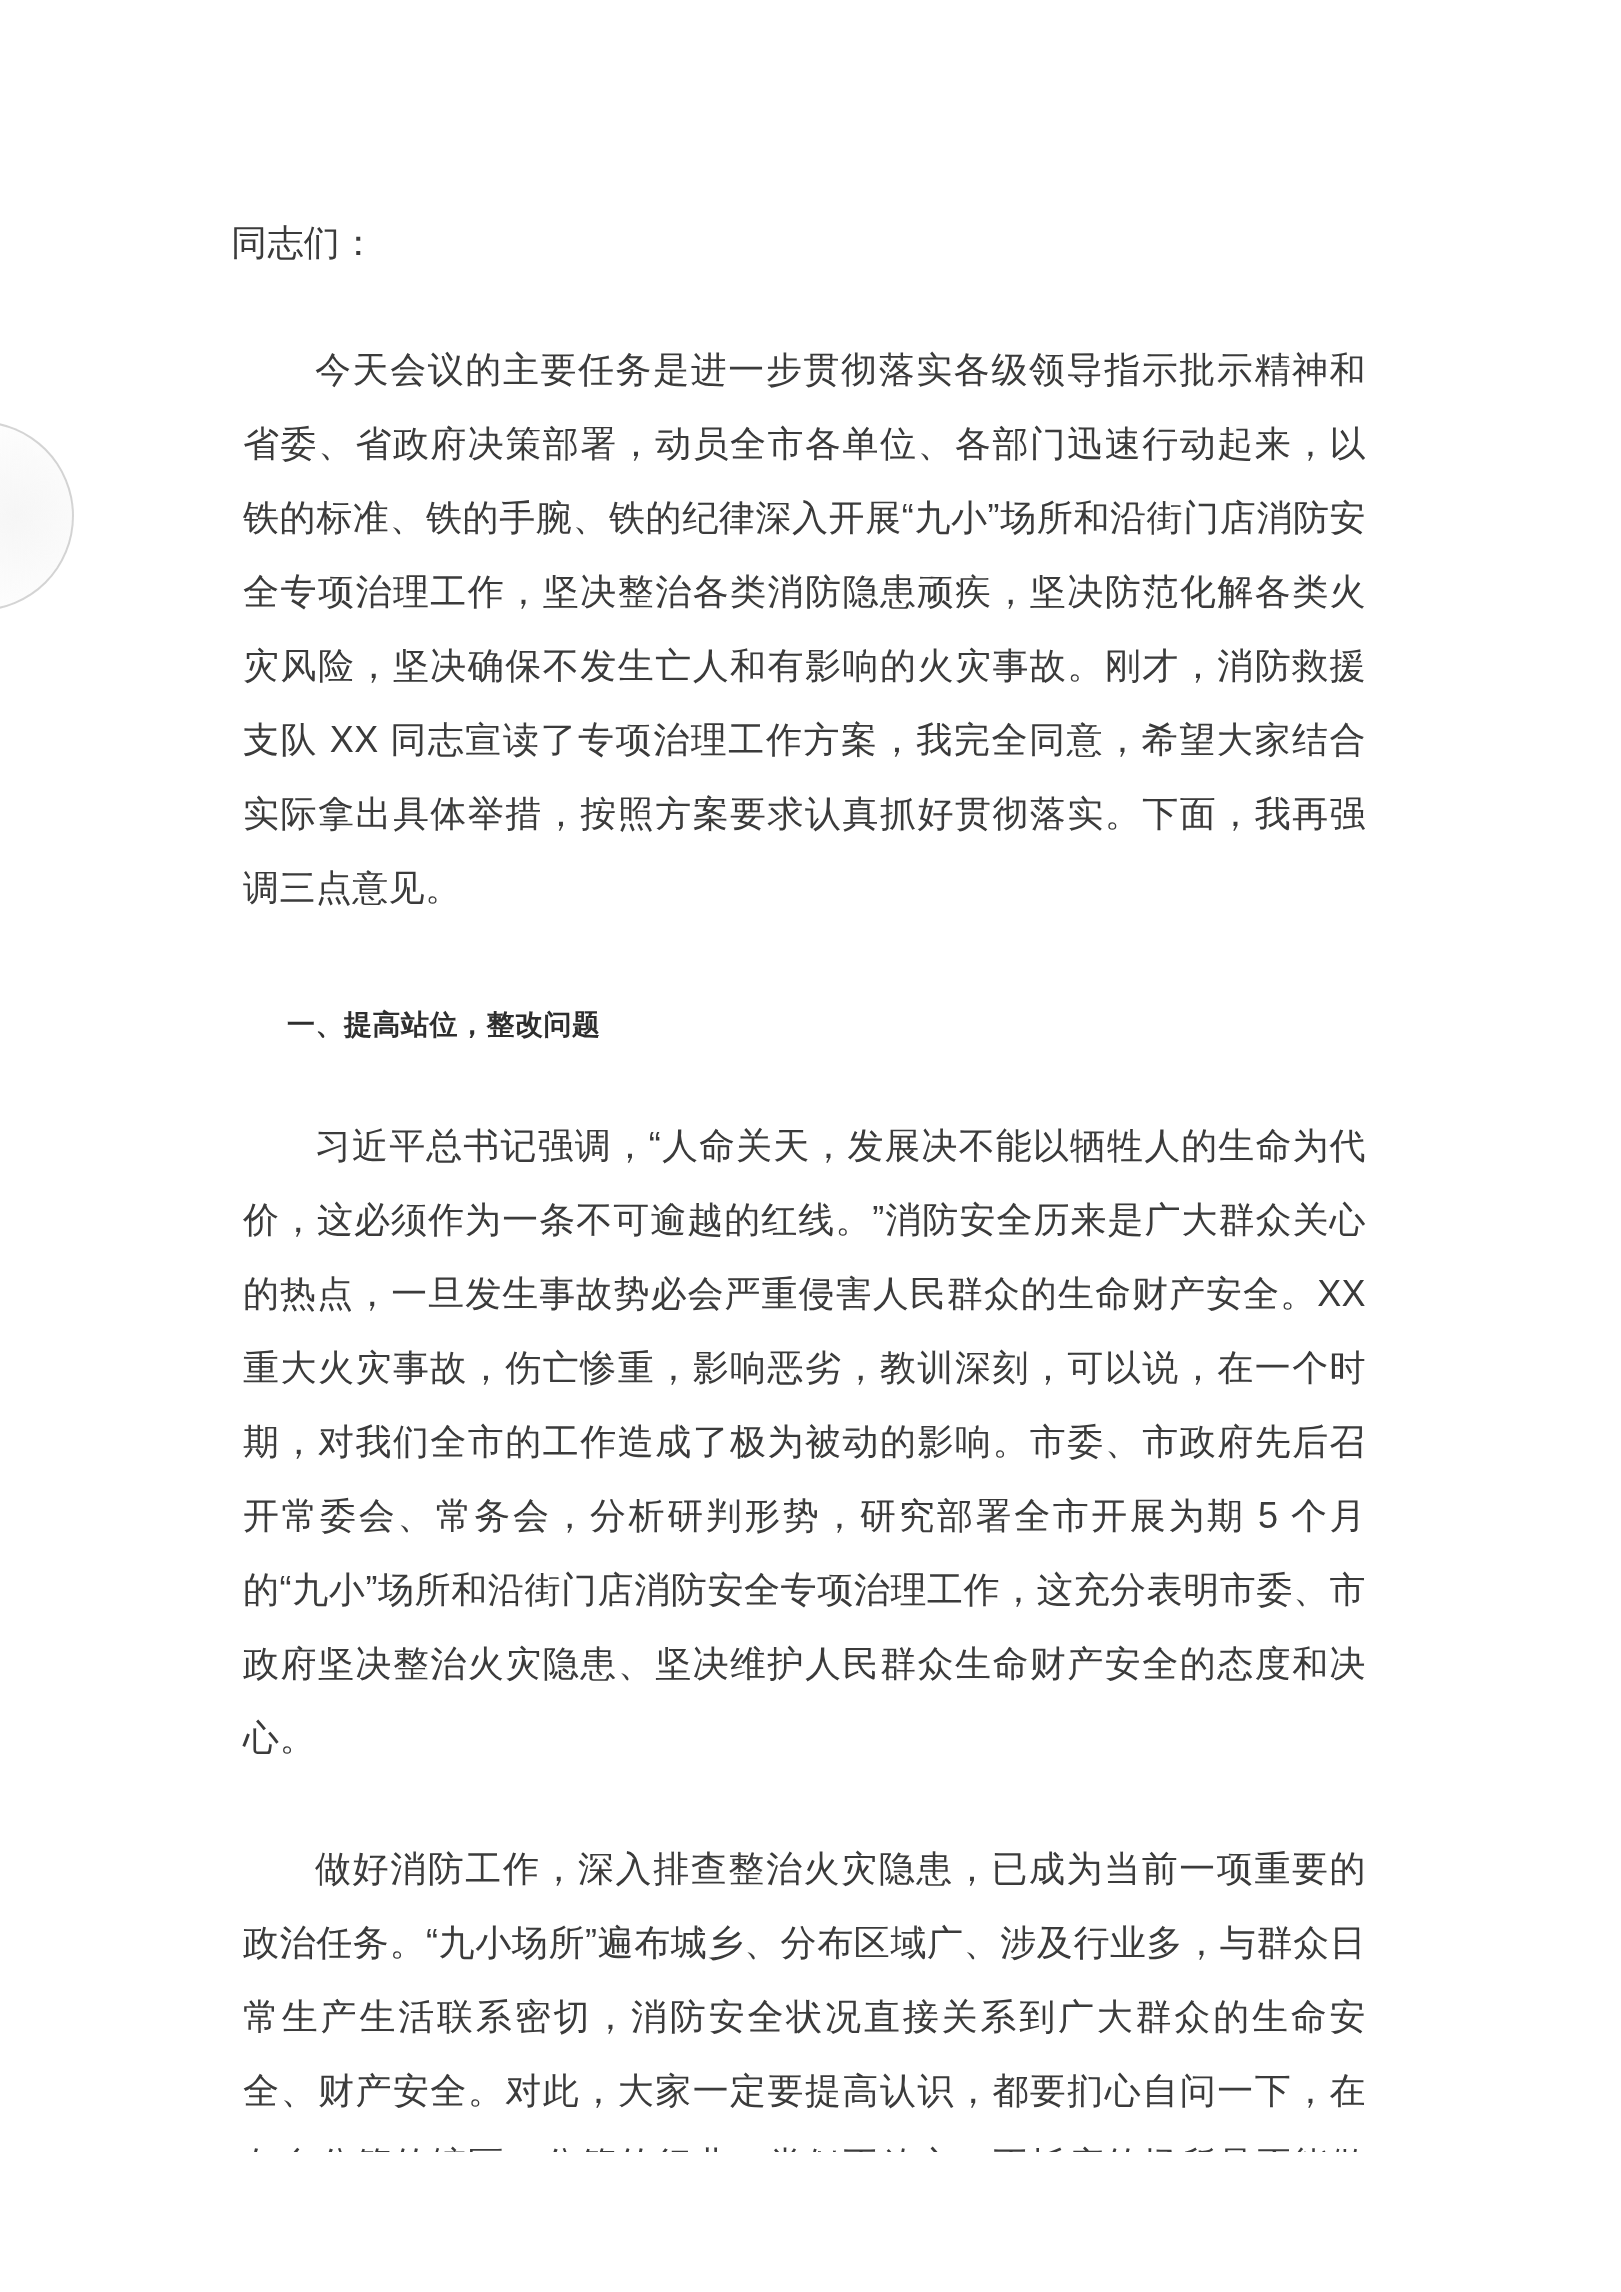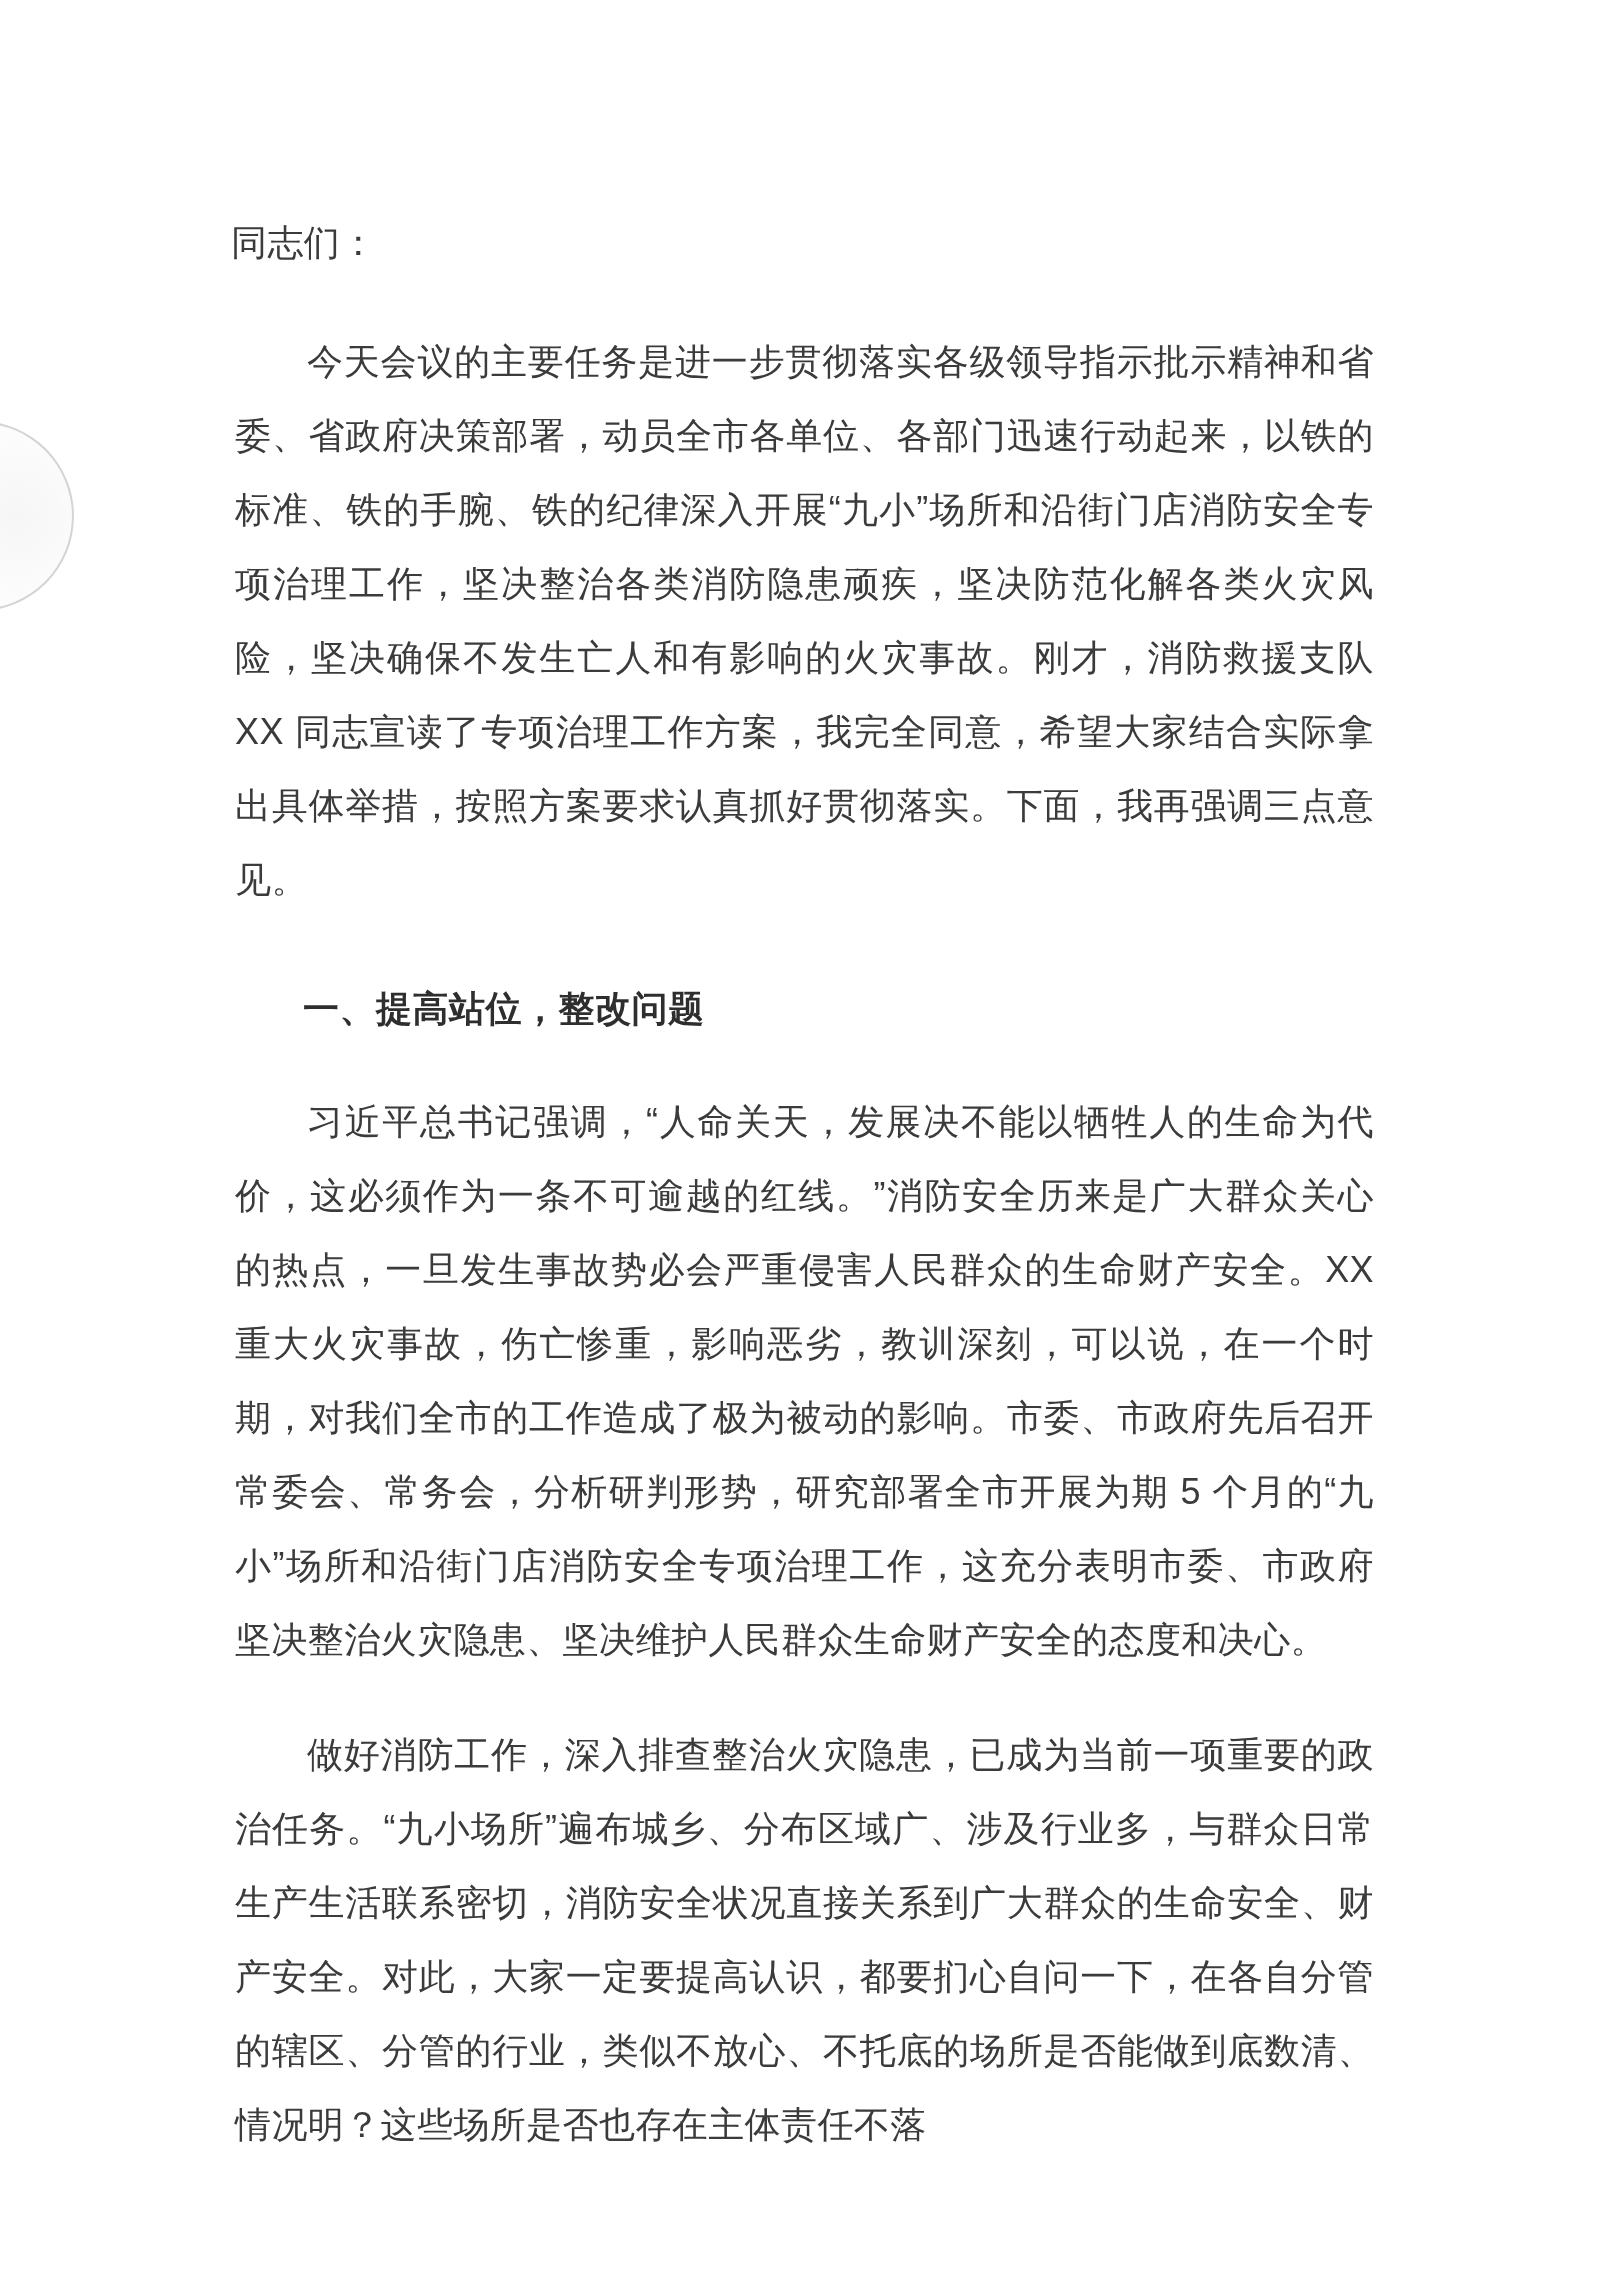--- a/index.html
+++ b/index.html
@@ -44,28 +44,28 @@
     text-align: justify;
     text-justify: inter-ideograph;
     margin: 0;
     font-weight: 400;
   }
   .salutation {
     margin: 0 0 7.8px 0;
   }
   .body-para {
     text-indent: 2em;
-    margin: 4px;
+    margin: 12px;
   }
   .para-gap {
     height: 33px;
   }
   .section-heading {
     color: #2e2e2e;
-    font-size: 36px;
+    font-size: 28px;
     line-height: 74px;
     font-weight: 700;
     text-indent: 2em;
     margin: 0;
     letter-spacing: 0.5px;
   }
   .heading-gap-top { height: 51px; }
   .heading-gap-bottom { height: 35px; }
 </style>
 </head>

